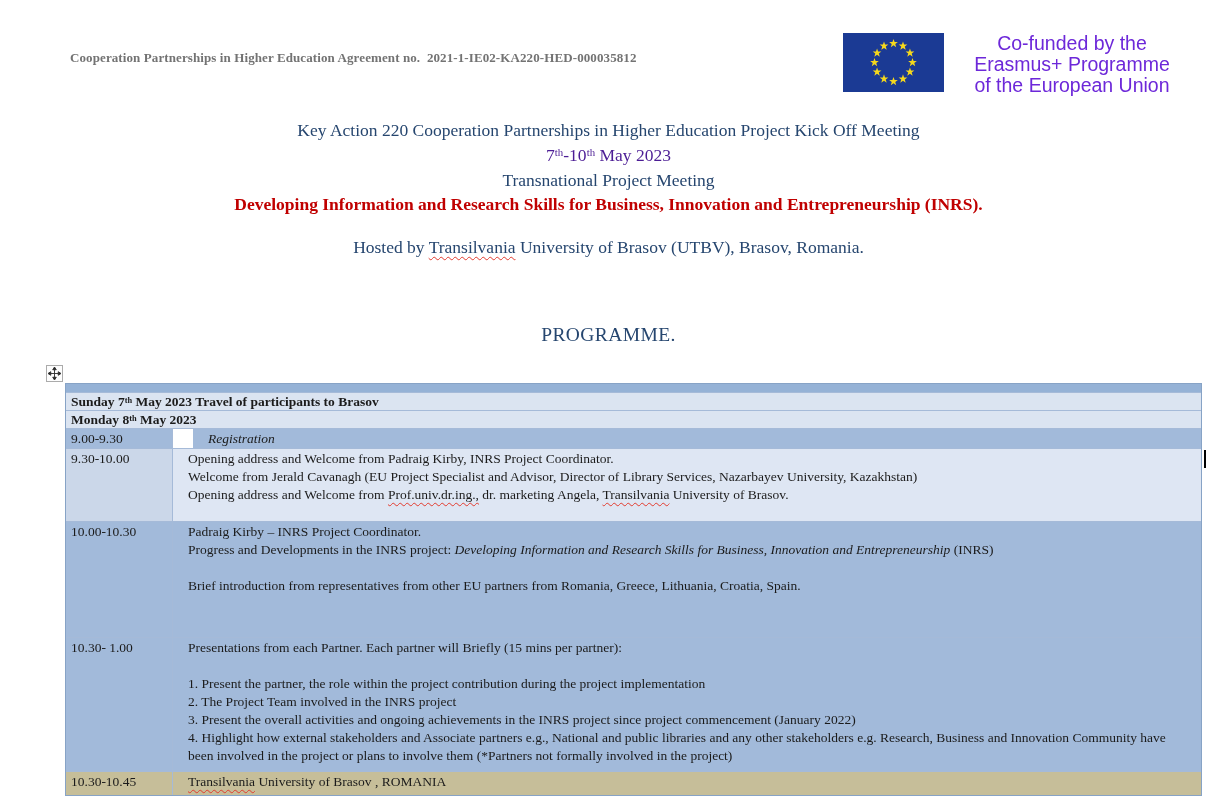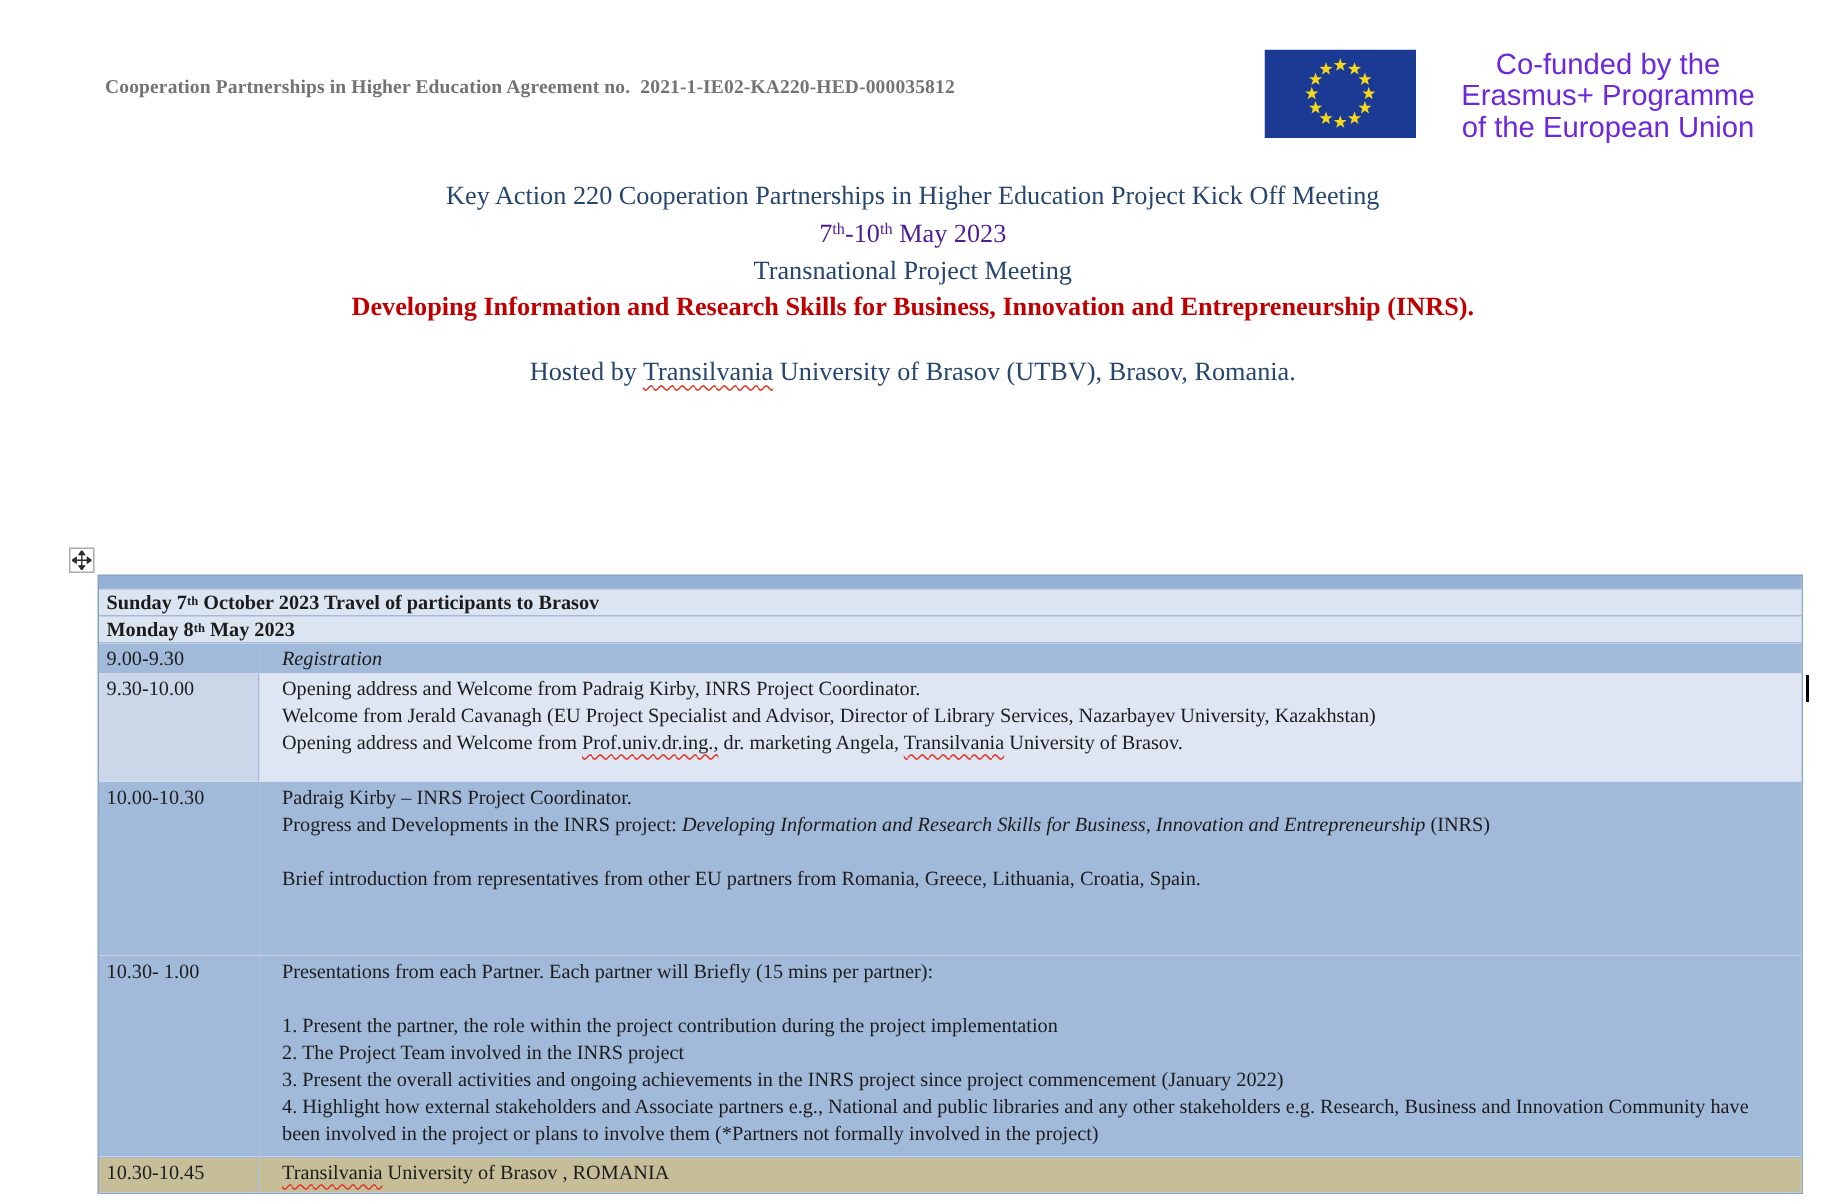--- a/index.html
+++ b/index.html
@@ -77,43 +77,44 @@
       <div>Erasmus+ Programme</div>
       <div>of the European Union</div>
     </div>
   </div>
 
   <div class="cline t1 blue" style="color: rgb(38, 70, 111);">Key Action 220 Cooperation Partnerships in Higher Education Project Kick Off Meeting</div>
   <div class="cline t2 blue" style="color: #4c1d95; text-align: center;"><span>7</span><span class="sup">th</span><span>-10</span><span class="sup">th</span><span> May 2023</span></div>
   <div class="cline t3 blue" style="color: rgb(38, 70, 111);">Transnational Project Meeting</div>
   <div class="cline t4 red" style="color: rgb(192, 0, 0);">Developing Information and Research Skills for Business, Innovation and Entrepreneurship (INRS).</div>
   <div class="cline hosted blue" style="color: rgb(38, 70, 111);"><span>Hosted by </span><span class="sp">Transilvania</span><span> University of Brasov (UTBV), Brasov, Romania.</span></div>
+  <div class="cline prog blue" style="color: rgb(38, 70, 111);">PROGRAMME.</div>
 
   <div class="tbl-handle">
     <svg width="13" height="13" viewBox="0 0 16 16">
       <g stroke="#2b2b2b" stroke-width="1.1" fill="#2b2b2b">
         <line x1="8" y1="3" x2="8" y2="13"></line>
         <line x1="3" y1="8" x2="13" y2="8"></line>
         <polygon points="8,0 5.8,3.4 10.2,3.4"></polygon>
         <polygon points="8,16 5.8,12.6 10.2,12.6"></polygon>
         <polygon points="0,8 3.4,5.8 3.4,10.2"></polygon>
         <polygon points="16,8 12.6,5.8 12.6,10.2"></polygon>
       </g>
     </svg>
   </div>
 
   <div class="doc-table" id="docTable">
       <div class="t-row" style="height: 8px; background: rgb(149, 178, 214);"></div>
       <div class="t-row" style="height: 18px; background: rgb(219, 228, 241);">
-        <div class="t-day-cell"><span>Sunday 7</span><span class="sup">th</span><span> October 2023 Travel of participants to Brasov</span></div>
+        <div class="t-day-cell"><span>Sunday 7</span><span class="sup">th</span><span> May 2023 Travel of participants to Brasov</span></div>
       </div>
       <div class="t-row" style="height: 18px; background: rgb(219, 228, 241);">
         <div class="t-day-cell"><span>Monday 8</span><span class="sup">th</span><span> May 2023</span></div>
       </div>
-      <div class="t-row" style="height: 20px;">
+      <div class="t-row" style="height: 20px; gap: 20px;">
         <div class="t-time" style="background: rgb(162, 186, 218);">9.00-9.30</div>
         <div class="t-body" style="background: rgb(162, 186, 218);">
           <div class="t-line"><span class="i">Registration</span></div>
         </div>
       </div>
       <div class="t-row" style="height: 73px;">
         <div class="t-time" style="background: rgb(203, 215, 233);">9.30-10.00</div>
         <div class="t-body" style="background: rgb(222, 230, 243);">
           <div class="t-line"><span>Opening address and Welcome from Padraig Kirby, INRS Project Coordinator.</span></div>
           <div class="t-line"><span>Welcome from Jerald Cavanagh (EU Project Specialist and Advisor, Director of Library Services, Nazarbayev University, Kazakhstan)</span></div>

